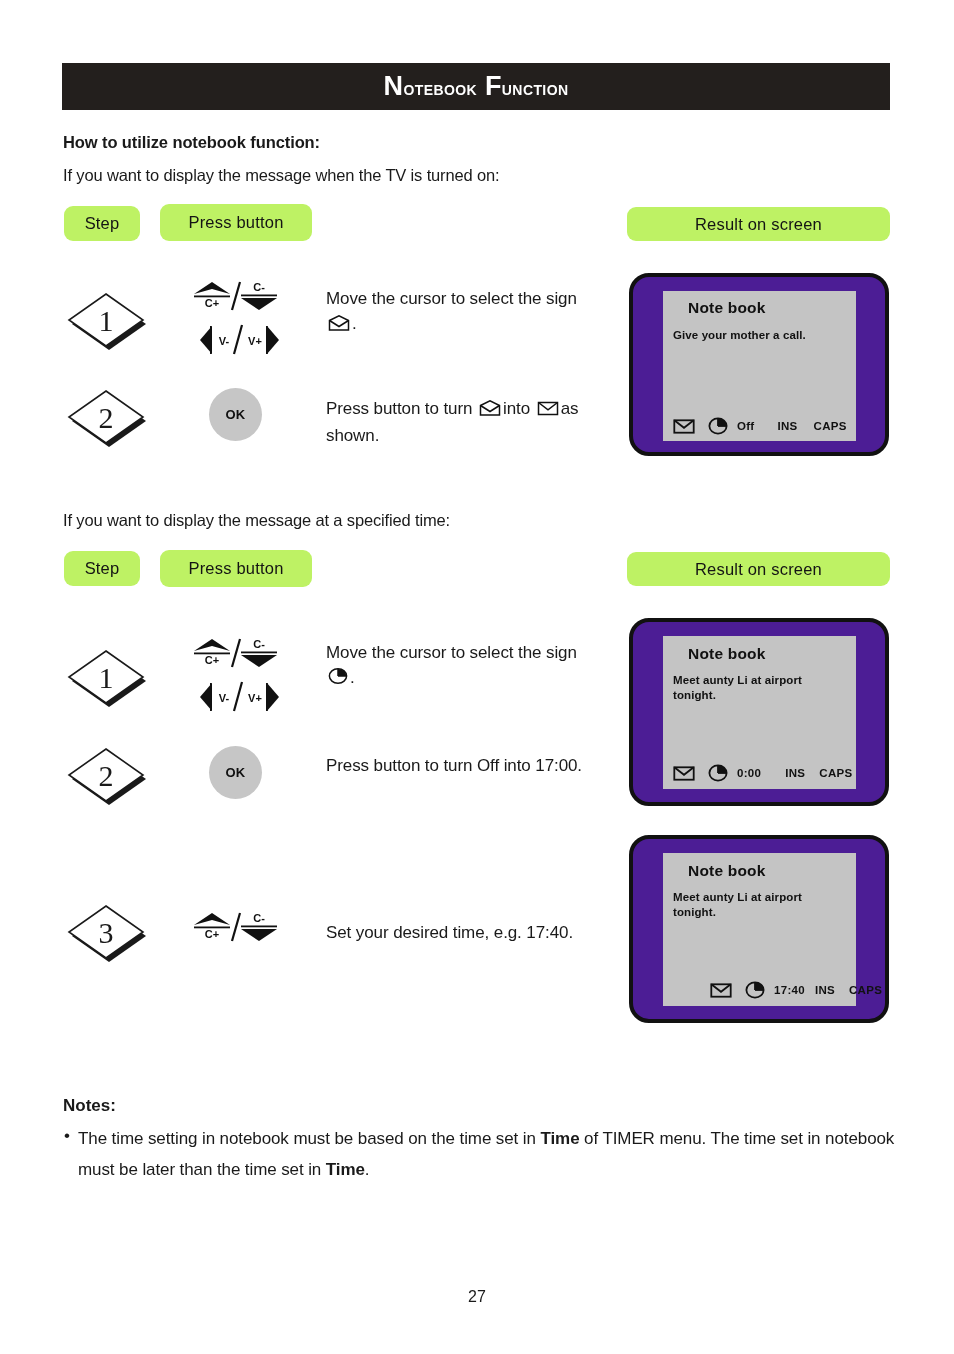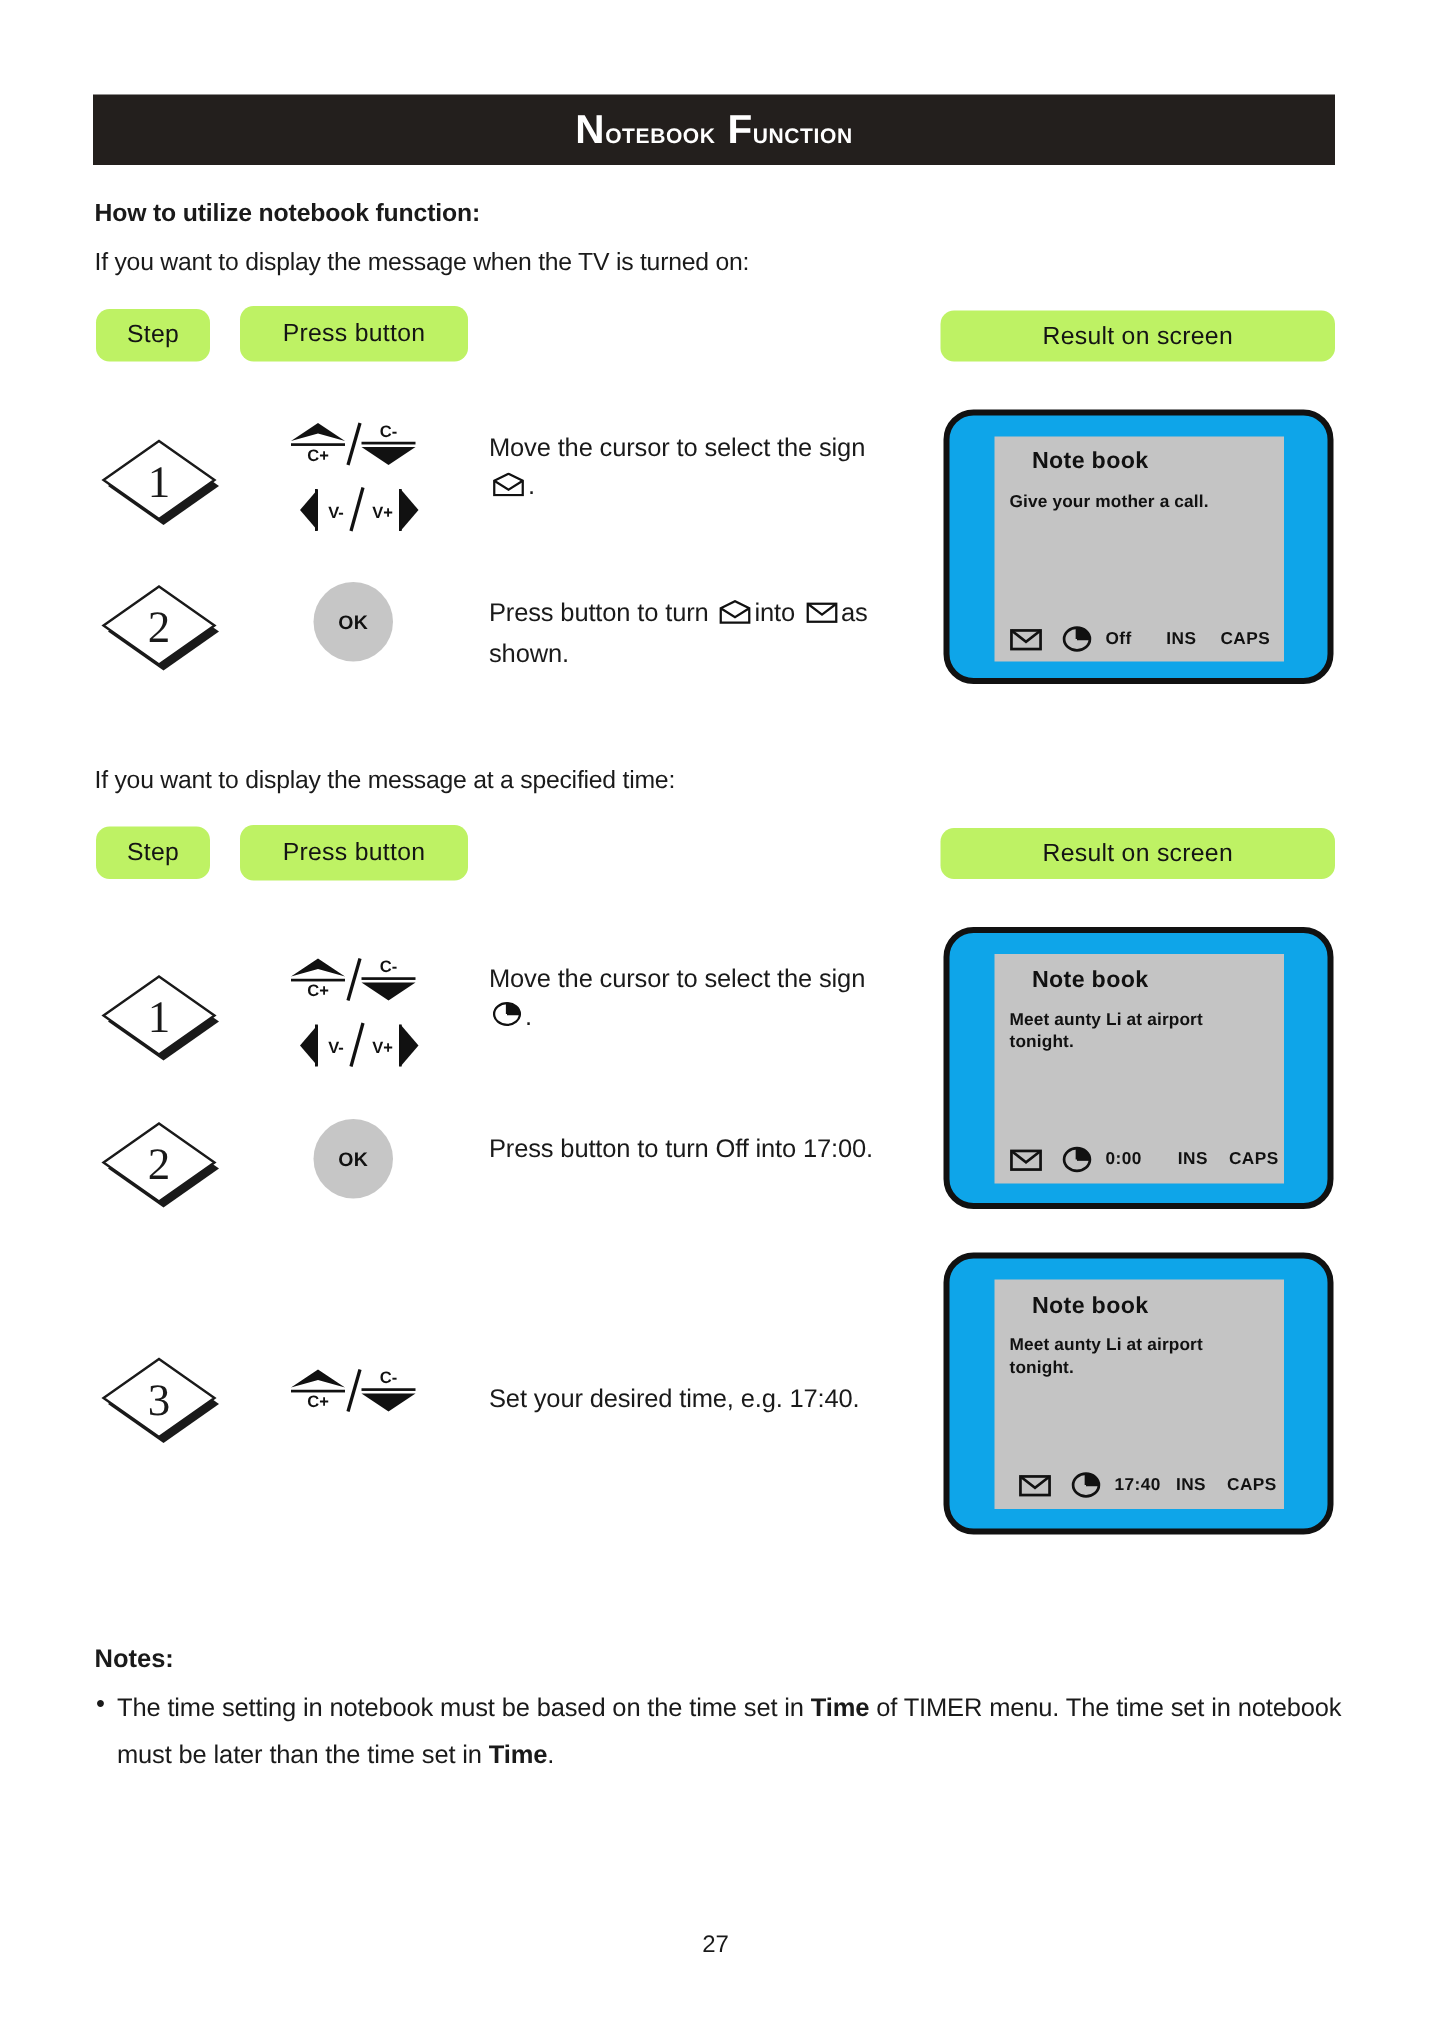--- a/index.html
+++ b/index.html
@@ -97,21 +97,21 @@
   }
   .desc .inline-ico {
     display: inline-block;
     vertical-align: -2px;
     margin: 0 2px;
   }
 
   
   .tv {
     position: absolute;
-    background: #0ea5e9;
+    background: #4c1d95;
     border: 4.5px solid #111111;
     border-radius: 20px;
   }
   .tv-screen {
     position: absolute;
     background: #c4c4c4;
   }
   .tv-title {
     position: absolute;
     font-weight: bold;
@@ -377,21 +377,21 @@
         <span class="st-txt" style="margin-right:14px;">INS</span>
         <span class="st-txt">CAPS</span>
       </div>
     </div>
   </div>
 
   <div class="tv" style="left:629px; top:835px; width:260px; height:188px;">
     <div class="tv-screen" style="left:30px; top:14px; width:193px; height:153px;">
       <div class="tv-title" style="left:25px; top:9px;">Note book</div>
       <div class="tv-msg" style="left:10px; top:37px; width:170px;">Meet aunty Li at airport tonight.</div>
-      <div class="tv-status" style="left:16px; top:128px;">
+      <div class="tv-status" style="left:0; top:128px;padding-left:47px;">
         <span class="st-ico" style="margin-right:13px;">
           <svg width="22" height="15" viewBox="0 0 22 15">
             <rect x="1.3" y="1.3" width="19.4" height="12.4" fill="none" stroke="#111" stroke-width="1.8"></rect>
             <path d="M1.3 1.3 L11 8.8 L20.7 1.3" fill="none" stroke="#111" stroke-width="1.8"></path>
           </svg>
         </span>
         <span class="st-ico" style="margin-right:9px;">
           <svg width="20" height="18" viewBox="0 0 20 18">
             <ellipse cx="10" cy="9" rx="8.6" ry="7.6" fill="none" stroke="#111" stroke-width="1.8"></ellipse>
             <path d="M10 9 L10 1.6" stroke="#111" stroke-width="1.8"></path>

